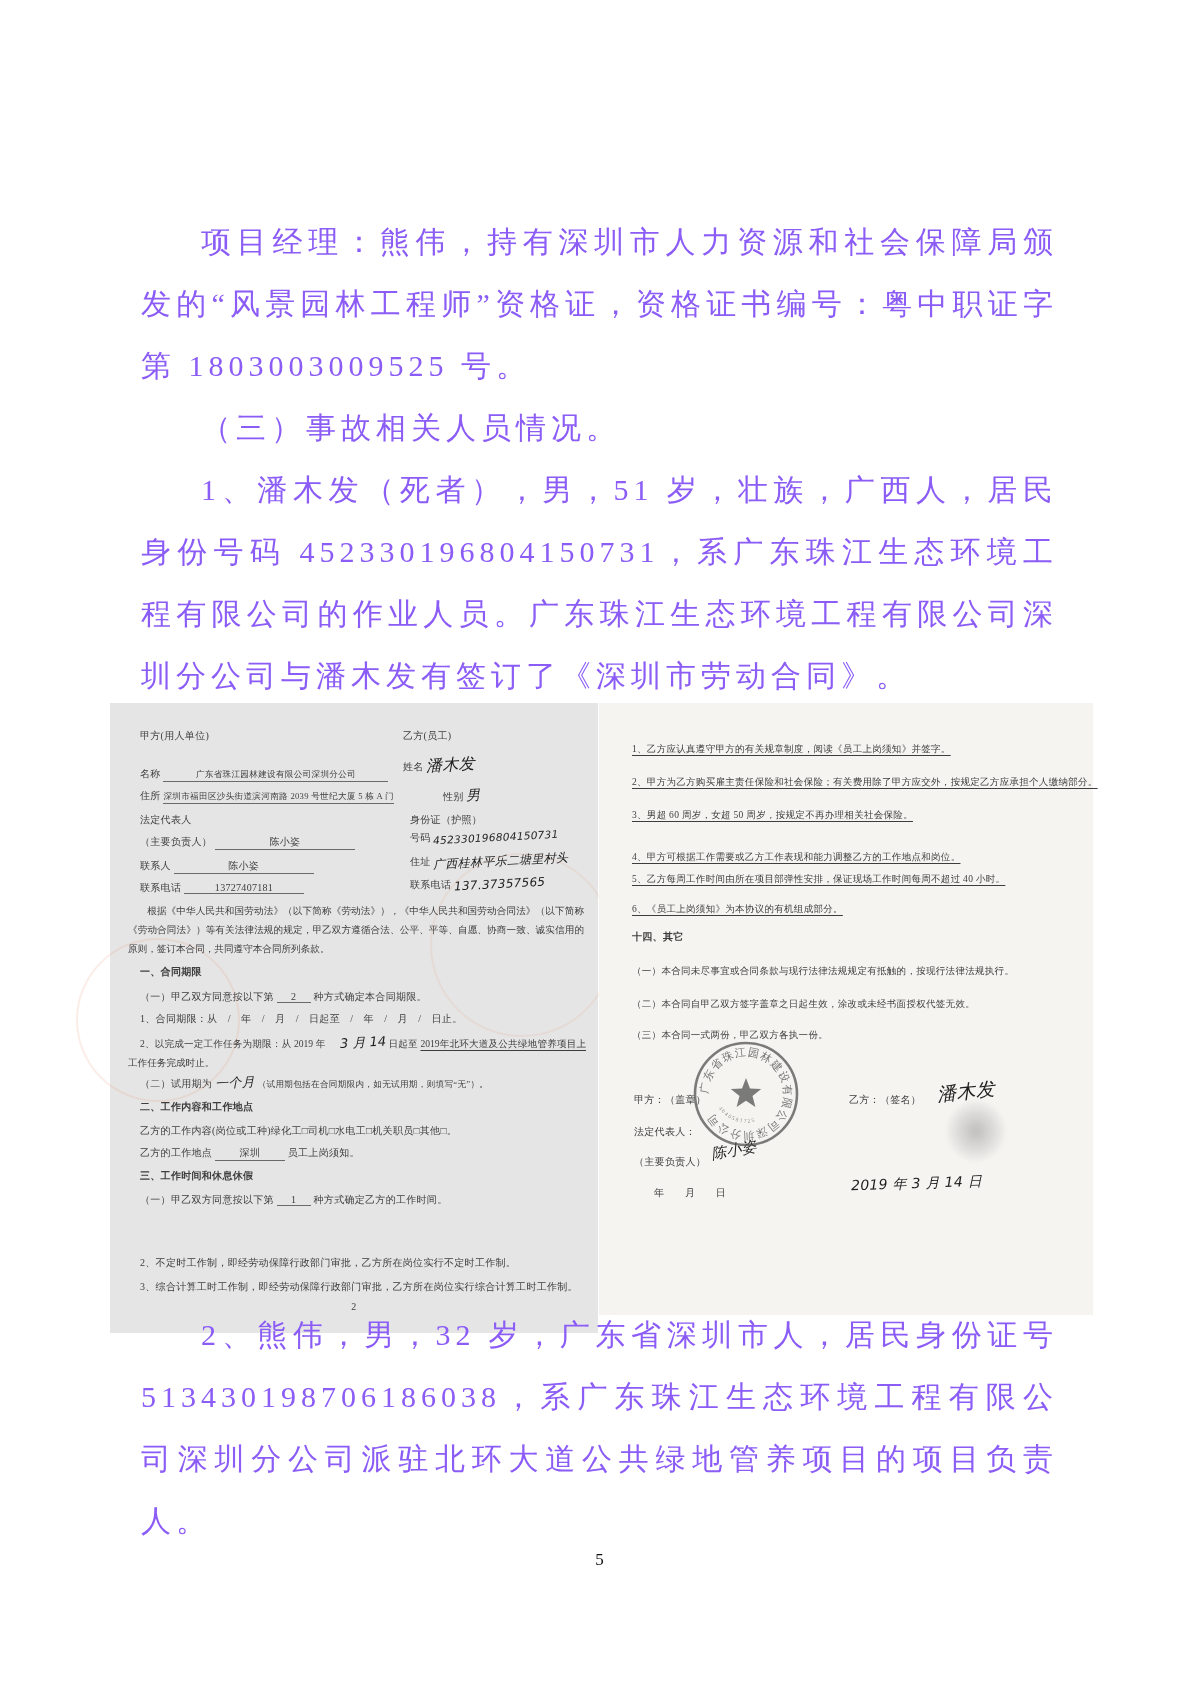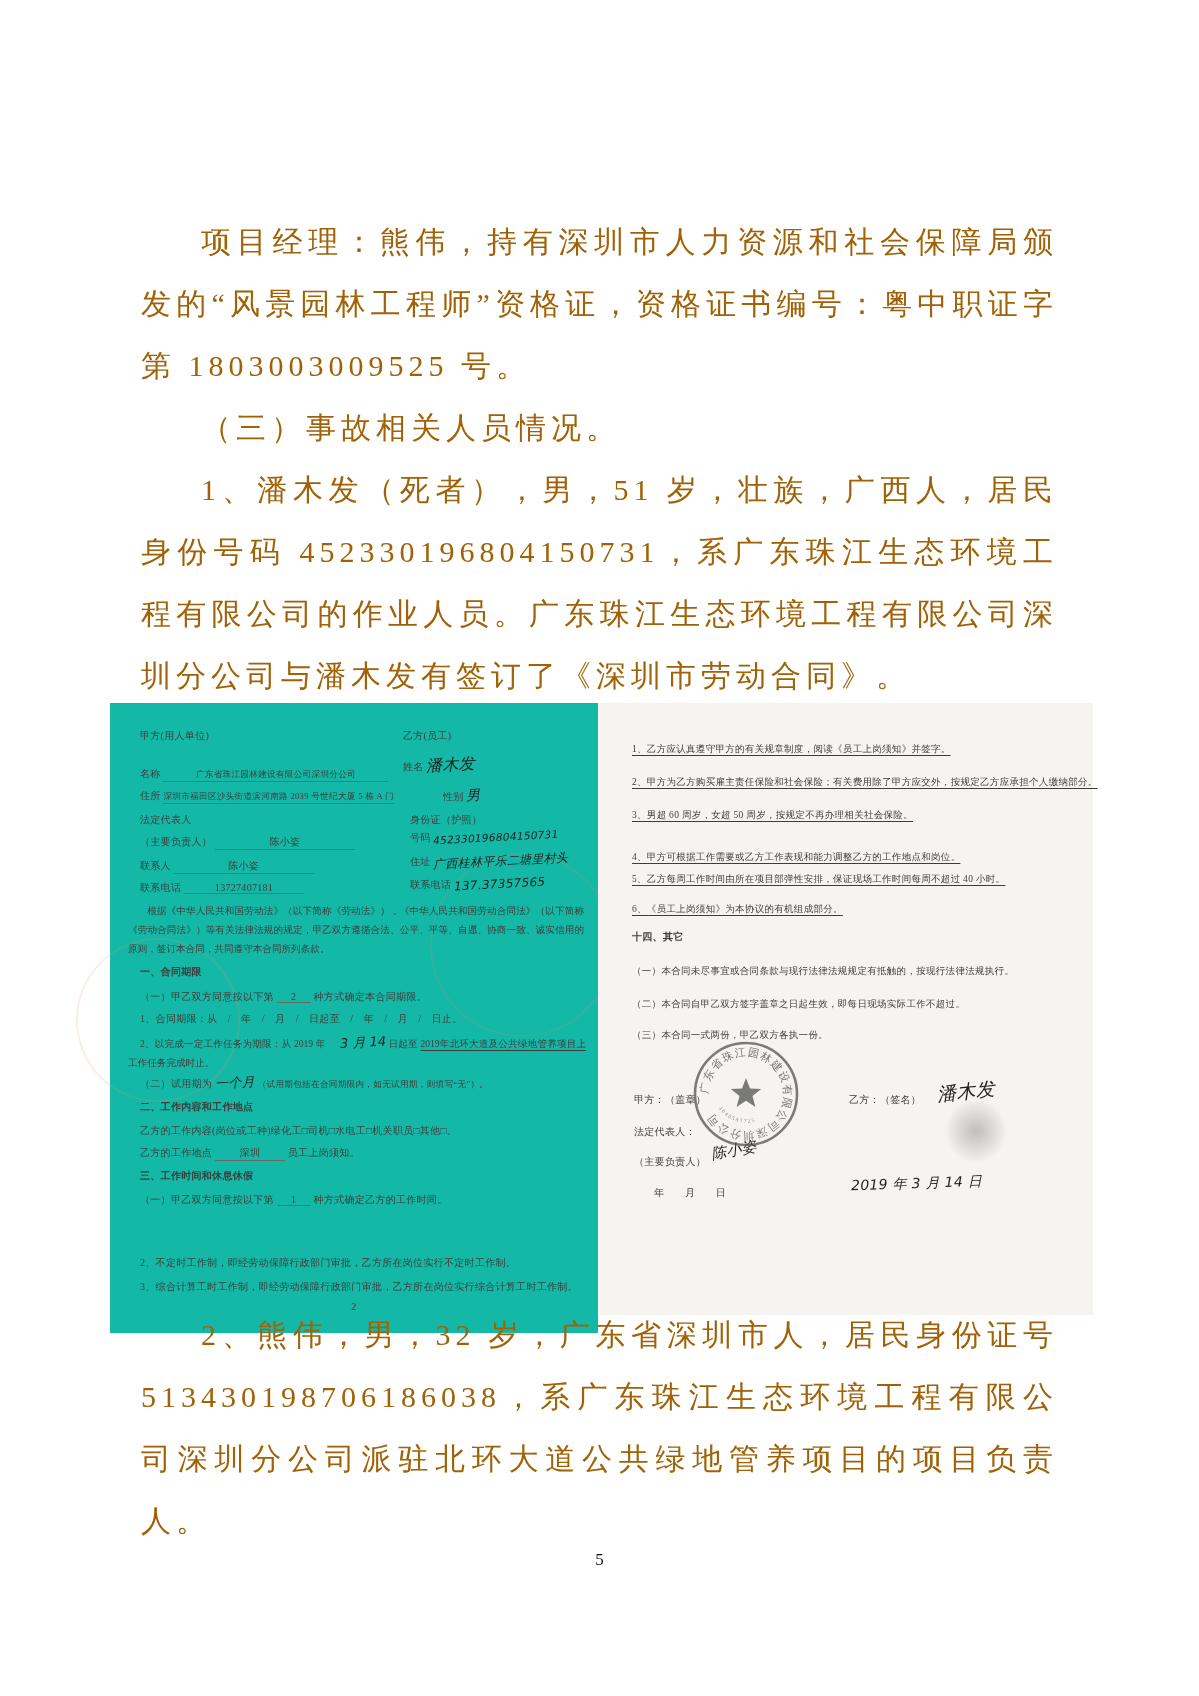--- a/index.html
+++ b/index.html
@@ -4,36 +4,36 @@
 <style>
   html,body { margin:0; padding:0; }
   body {
     width:1199px; height:1696px; background:#ffffff; position:relative;
     font-family:"Liberation Serif","DejaVu Serif",serif; color:#000;
     overflow:hidden;
   }
   
   .main-text {
     position:absolute; left:141px; width:917px;
-    font-size:30px; line-height:62px; text-align:justify; color:#a16207;
+    font-size:30px; line-height:62px; text-align:justify; color:#8b5cf6;
   }
   .main-text p { margin:0; text-indent:2em; letter-spacing:5px; }
   #report-top { top:211px; }
   #report-bottom { top:1304px; }
   .page-number {
     position:absolute; top:1550px; left:0; width:100%;
     text-align:center; font-size:17px; color:#111;
   }
   
   .scan { position:absolute; top:703px; left:110px; width:985px; height:632px; }
   .scan-page {
     position:absolute; top:0; color:#3d3d3d;
     font-family:"Liberation Serif","DejaVu Serif",serif;
   }
-  #page-left  { left:0;     width:488px; height:630px; background:#14b8a6; }
+  #page-left  { left:0;     width:488px; height:630px; background:#e5e5e5; }
   #page-right { left:489px; width:494px; height:612px; background:#f5f4f1; }
   .r   { position:absolute; white-space:nowrap; font-size:10px; letter-spacing:.3px; }
   .blk { position:absolute; font-size:9.6px; line-height:19px; text-align:justify; }
   .b   { font-weight:bold; }
   .u   { border-bottom:1px solid #6a6a6a; display:inline-block; text-align:center; }
   .ul  { text-decoration:underline; text-underline-offset:3px; }
   .hw  { display:inline-block; font-style:italic; color:#1f1f1f;
          font-family:"DejaVu Sans",sans-serif; transform:rotate(-3deg); }
   .sm  { font-size:8.6px; }
   .artifact { position:absolute; border-radius:50%; pointer-events:none; }
@@ -163,21 +163,21 @@
     <div class="scan-page" id="page-right">
       <div class="r ul" style="left:33px;top:40px;font-size:9.5px">1、乙方应认真遵守甲方的有关规章制度，阅读《员工上岗须知》并签字。</div>
       <div class="r ul" style="left:33px;top:73px;font-size:9.5px">2、甲方为乙方购买雇主责任保险和社会保险；有关费用除了甲方应交外，按规定乙方应承担个人缴纳部分。</div>
       <div class="r ul" style="left:33px;top:106px;font-size:9.5px">3、男超 60 周岁，女超 50 周岁，按规定不再办理相关社会保险。</div>
       <div class="r ul" style="left:33px;top:148px;font-size:9.5px">4、甲方可根据工作需要或乙方工作表现和能力调整乙方的工作地点和岗位。</div>
       <div class="r ul" style="left:33px;top:170px;font-size:9.5px">5、乙方每周工作时间由所在项目部弹性安排，保证现场工作时间每周不超过 40 小时。</div>
       <div class="r ul" style="left:33px;top:200px;font-size:9.5px">6、《员工上岗须知》为本协议的有机组成部分。</div>
 
       <div class="r b" style="left:33px;top:227px">十四、其它</div>
       <div class="r" style="left:33px;top:262px;font-size:9.5px">（一）本合同未尽事宜或合同条款与现行法律法规规定有抵触的，按现行法律法规执行。</div>
-      <div class="r" style="left:33px;top:295px;font-size:9.5px">（二）本合同自甲乙双方签字盖章之日起生效，即每日现场实际工作不超过。</div>
+      <div class="r" style="left:33px;top:295px;font-size:9.5px">（二）本合同自甲乙双方签字盖章之日起生效，涂改或未经书面授权代签无效。</div>
       <div class="r" style="left:33px;top:326px;font-size:9.5px">（三）本合同一式两份，甲乙双方各执一份。</div>
 
       <div class="r" style="left:35px;top:390px">甲方：（盖章）</div>
       <div class="r" style="left:250px;top:390px">乙方：（签名）</div>
       <div class="r hw sig-name" style="left:338px;top:376px">潘木发</div>
       <div class="fingerprint"></div>
 
       <div class="r" style="left:35px;top:422px">法定代表人：</div>
       <div class="r" style="left:35px;top:452px">（主要负责人）</div>
       <div class="r hw sig-principal" style="left:112px;top:438px">陈小姿</div>

